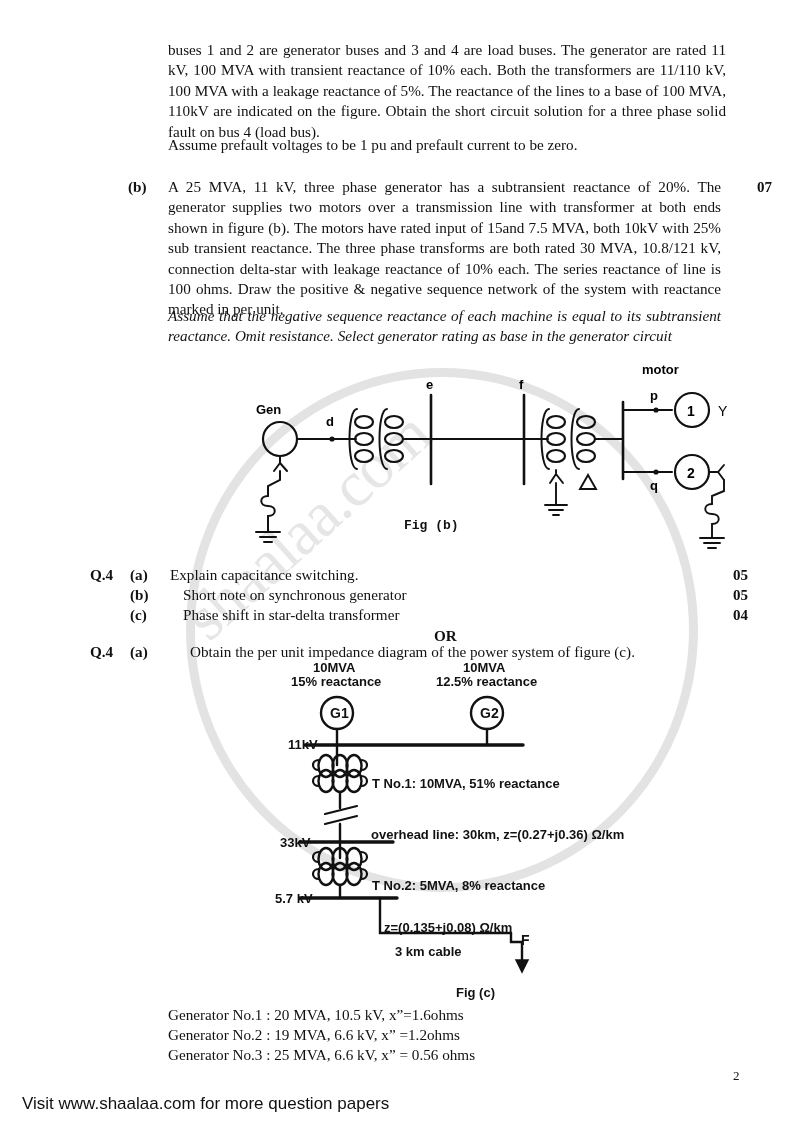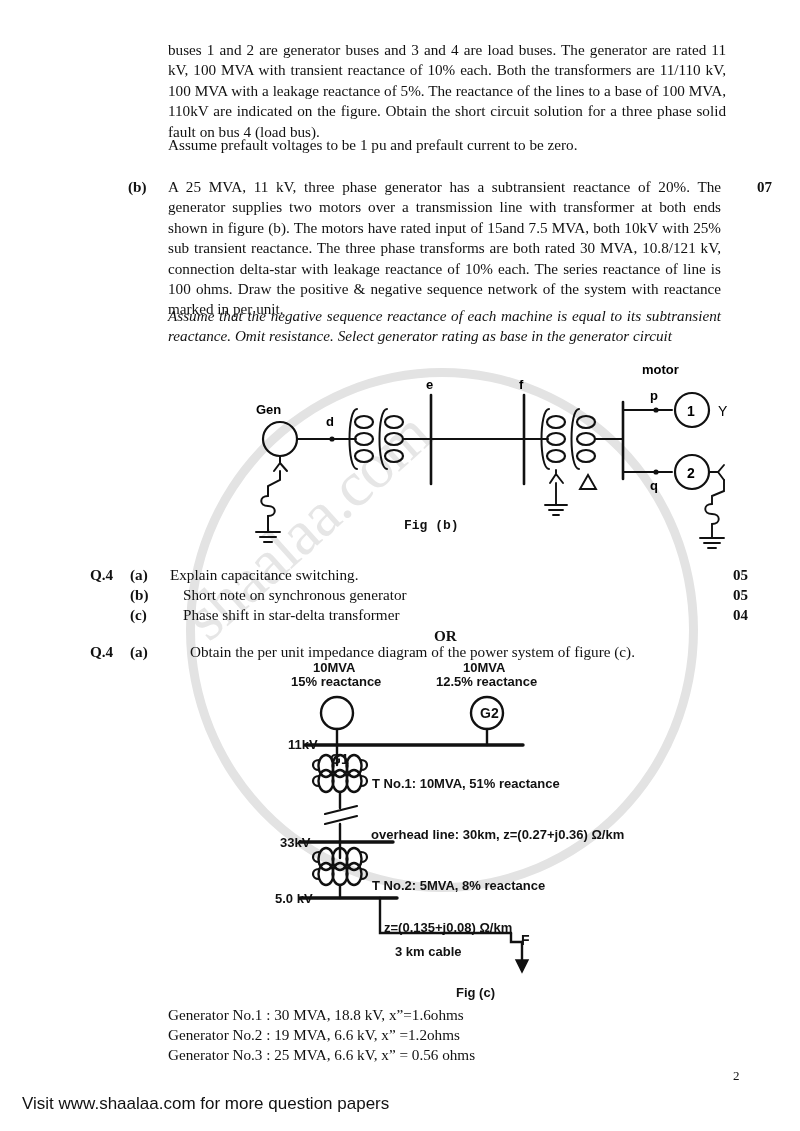--- a/index.html
+++ b/index.html
@@ -221,39 +221,39 @@
 
           <path d="M236 243 L236 252 L247 252" stroke-width="2.4"></path>
           <path d="M247 252 L247 280" stroke-width="2.4"></path>
           <path d="M241 270 L247 282 L253 270 Z" fill="#111" stroke="#111" stroke-width="1.5"></path>
         </g>
       </svg>
     </div>
 
     <div class="figcap" style="left:313px;top:660px;">10MVA</div>
     <div class="figcap" style="left:291px;top:674px;">15% reactance</div>
-    <div class="figcap" style="left:330px;top:705px;font-size:14px;margin-top:46px;">G1</div>
+    <div class="figcap" style="left:330px;top:705px;font-size:14px;">G1</div>
 
     <div class="figcap" style="left:463px;top:660px;">10MVA</div>
     <div class="figcap" style="left:436px;top:674px;text-align:center;">12.5% reactance</div>
     <div class="figcap" style="left:480px;top:705px;font-size:14px;text-align:center;">G2</div>
 
     <div class="figcap" style="left:288px;top:737px;">11kV</div>
     <div class="figcap" style="left:372px;top:776px;">T No.1: 10MVA, 51% reactance</div>
     <div class="figcap" style="left:371px;top:827px;">overhead line: 30km, z=(0.27+j0.36)  Ω/km</div>
     <div class="figcap" style="left:280px;top:835px;">33kV</div>
     <div class="figcap" style="left:372px;top:878px;">T No.2: 5MVA, 8% reactance</div>
-    <div class="figcap" style="left:275px;top:891px;">5.0 kV</div>
+    <div class="figcap" style="left:275px;top:891px;">5.7 kV</div>
     <div class="figcap" style="left:384px;top:920px;">z=(0.135+j0.08)  Ω/km</div>
     <div class="figcap" style="left:395px;top:944px;">3 km cable</div>
     <div class="figcap" style="left:521px;top:932px;font-size:14px;">F</div>
 
     <div class="figcap" style="left:432px;top:985px;padding-left:24px;">Fig (c)</div>
 
-    <div class="gen-list" style="left:168px;top:1005px;">Generator No.1 : 30 MVA, 18.8 kV, x”=1.6ohms</div>
+    <div class="gen-list" style="left:168px;top:1005px;">Generator No.1 : 20 MVA, 10.5 kV, x”=1.6ohms</div>
     <div class="gen-list" style="left:168px;top:1025px;">Generator No.2 : 19 MVA, 6.6 kV, x” =1.2ohms</div>
     <div class="gen-list" style="left:168px;top:1045px;">Generator No.3 : 25 MVA, 6.6 kV, x” = 0.56 ohms</div>
 
     <div class="pageno" style="left:733px;top:1068px;">2</div>
     <div class="footer" style="left:22px;top:1094px;">Visit www.shaalaa.com for more question papers</div>
 
   </div>
 </div>
 
 </body></html>

